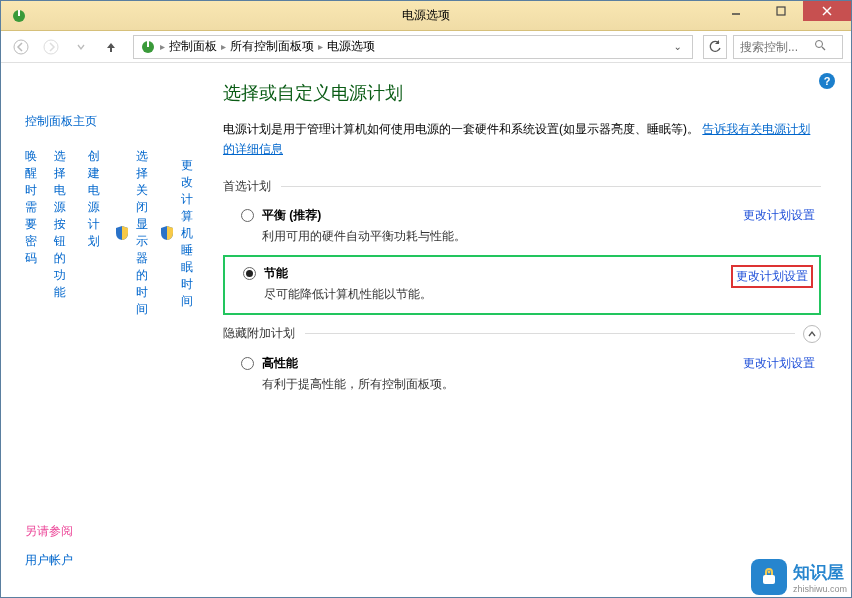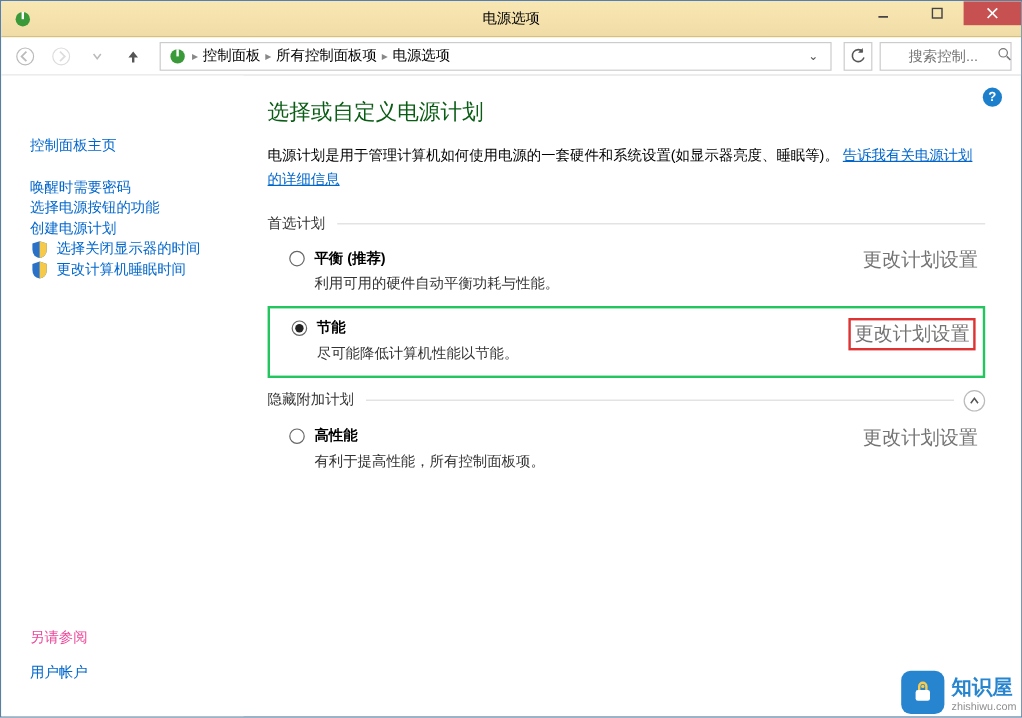--- a/index.html
+++ b/index.html
@@ -19,29 +19,29 @@
   .navbar { height: 32px; background: #fff; border-bottom: 1px solid #e0e0e0; display: flex; align-items: center; padding: 0 8px; gap: 6px; }
   .nav-btn { width: 24px; height: 24px; display: flex; align-items: center; justify-content: center; color: #8a8a8a; border-radius: 3px; }
   .nav-btn.enabled { color: #555; }
   .breadcrumb { flex: 1; display: flex; align-items: center; border: 1px solid #ccc; height: 24px; padding: 0 6px; gap: 4px; margin: 0 4px; }
   .breadcrumb .bc-icon { width: 16px; height: 16px; }
   .breadcrumb span.sep { color: #888; font-size: 10px; }
   .breadcrumb span.crumb { font-size: 12px; }
   .breadcrumb .spacer { flex: 1; }
   .breadcrumb .dropdown { color: #555; font-size: 10px; padding: 0 4px; }
   .refresh-btn { width: 24px; height: 24px; display: flex; align-items: center; justify-content: center; border: 1px solid #ccc; }
-  .searchbox { width: 110px; height: 24px; border: 1px solid #ccc; display: flex; align-items: center; padding: 0 23px; color: #888; gap: 4px; }
+  .searchbox { width: 110px; height: 24px; border: 1px solid #ccc; display: flex; align-items: center; padding: 0 6px; color: #888; gap: 4px; }
   .searchbox input { border: none; outline: none; width: 70px; font-size: 12px; color: #888; background: transparent; }
   .searchbox .mag { color: #666; }
 
   
   .content { display: flex; height: calc(598px - 30px - 32px - 2px); }
   .sidebar { width: 202px; background: #fff; padding: 14px 10px 14px 24px; display: flex; flex-direction: column; }
   .sidebar .home { color: #0066cc; font-size: 12px; margin-bottom: 18px; margin-top: 36px; }
-  .sidebar .link-list { display: flex; flex-direction: column; }
+  .sidebar .link-list { display: flex; flex-direction: row; gap: 11px; }
   .sidebar .link, .sidebar .ilink span.link { color: #0066cc; font-size: 12px; cursor: pointer; }
   .sidebar .ilink { display: flex; align-items: center; gap: 6px; }
   .sidebar .ilink .sicn { width: 16px; height: 16px; display: inline-block; }
   .sidebar .bottom { margin-top: auto; display: flex; flex-direction: column; gap: 8px; padding-bottom: 14px; }
   .sidebar .bottom .heading { color: #ec4899; font-size: 12px; margin-bottom: 4px; }
   .sidebar .bottom .link { color: #0066cc; }
 
   .main { flex: 1; padding: 18px 30px 10px 20px; position: relative; }
   .help-icon { position: absolute; top: 10px; right: 16px; width: 16px; height: 16px; border-radius: 50%; background: #1b7fcc; color: #fff; font-size: 11px; display: flex; align-items: center; justify-content: center; font-weight: bold; }
 
@@ -55,21 +55,21 @@
 
   .plan-block { padding: 8px 6px 10px 18px; position: relative; }
   .plan-block.highlight { border: 2px solid #22c55e; }
   .plan-row { display: flex; align-items: flex-start; }
   .plan-left { display: flex; align-items: flex-start; gap: 8px; }
   .plan-radio { width: 13px; height: 13px; border: 1px solid #666; border-radius: 50%; margin-top: 2px; position: relative; background: #fff; }
   .plan-radio.checked::after { content: ""; position: absolute; left: 2px; top: 2px; width: 7px; height: 7px; border-radius: 50%; background: #222; }
   .plan-info { display: flex; flex-direction: column; gap: 4px; }
   .plan-name { font-size: 12px; font-weight: bold; }
   .plan-desc { font-size: 12px; color: #333; }
-  .plan-edit { margin-left: auto; color: #737373; font-size: 16px; }
+  .plan-edit { margin-left: auto; color: #1d4ed8; font-size: 12px; }
   .plan-block.highlight .plan-edit { border: 2px solid #d33; padding: 1px 3px; }
 
   .gap { height: 10px; }
 
   
   .watermark { position: absolute; right: 4px; bottom: 2px; display: flex; align-items: center; gap: 6px; opacity: 0.95; }
   .wm-badge { width: 36px; height: 36px; background: #1b7fcc; border-radius: 8px; display: flex; align-items: center; justify-content: center; }
   .wm-text { display: flex; flex-direction: column; color: #1b7fcc; }
   .wm-text .big { font-size: 17px; font-weight: bold; }
   .wm-text .small { font-size: 9px; color: #888; }

